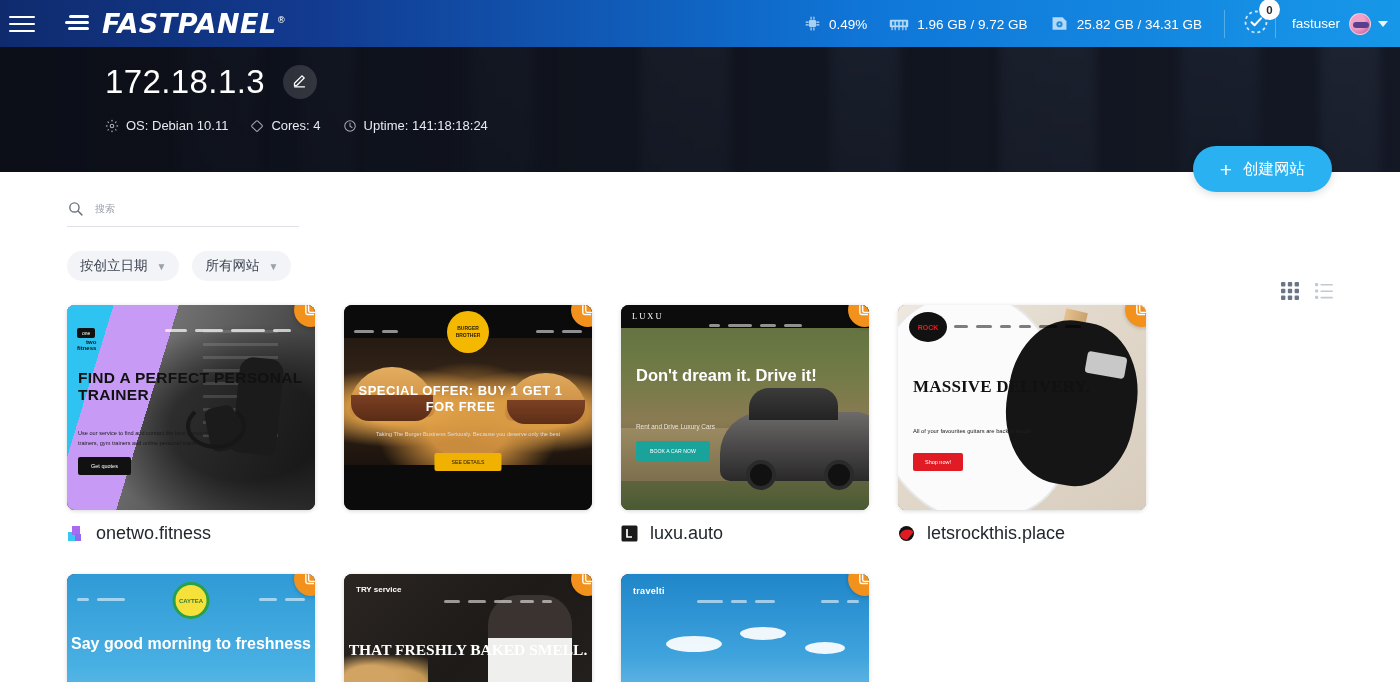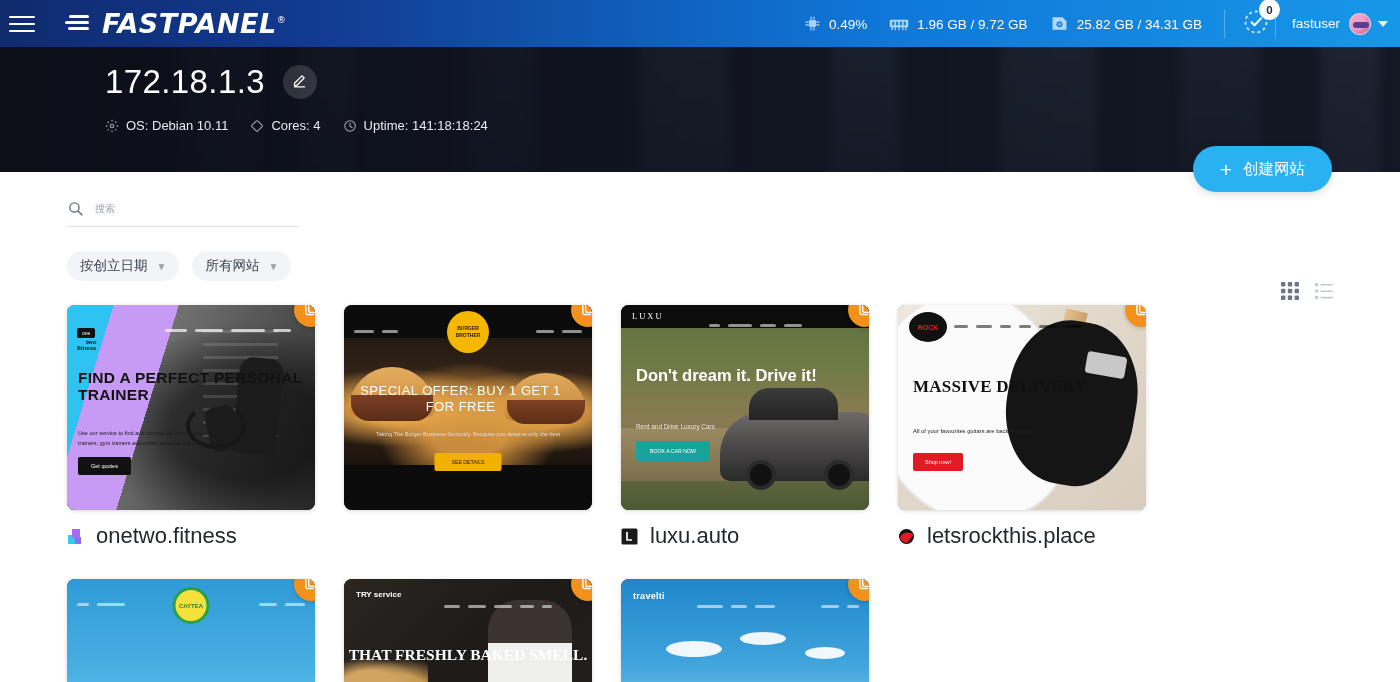--- a/index.html
+++ b/index.html
@@ -121,21 +121,21 @@
     width: 248px; height: 205px; border-radius: 8px; overflow: hidden;
     position: relative; background: #222; box-shadow: 0 1px 4px rgba(0,0,0,.16);
   }
   .clone-badge {
     position:absolute; top: -12px; right: -13px; width: 34px; height: 34px;
     border-radius: 50%; background: #f2921d; display:flex; align-items:center; justify-content:center;
     cursor:pointer; box-shadow: 0 1px 4px rgba(0,0,0,.2); z-index: 3;
   }
   .card-label { display:flex; align-items:center; margin-top: 13px; }
   .fav { width: 17px; height: 17px; margin-right: 12px; flex: 0 0 auto; position:relative; border-radius:2px; }
-  .card-name { font-size: 22px; color: #23272e; }
+  .card-name { font-size: 18px; color: #23272e; }
 
   
   .site { position:absolute; inset:0; }
   .nav { position:absolute; top:0; left:0; right:0; height: 22px; display:flex; align-items:center; }
   .navlink { height:3px; background: rgba(255,255,255,.55); border-radius:2px; margin-right: 8px; }
 
   
   .s-fit { background: linear-gradient(180deg,#6b6b6b,#3d3d3d); }
   .s-fit .photo {
     position:absolute; inset:0;
@@ -177,21 +177,21 @@
   .s-bur .bunL{position:absolute;left:2%;top:30%;width:86px;height:50px;background:linear-gradient(180deg,#e3ad5f,#c9883c);border-radius:46px 46px 8px 8px;}
   .s-bur .bunL::after{content:"";position:absolute;left:2px;top:28px;width:82px;height:26px;background:linear-gradient(180deg,#7b3f22,#5a2c16);border-radius:0 0 18px 18px;}
   .s-bur .bunR{position:absolute;right:2%;top:33%;width:82px;height:48px;background:linear-gradient(180deg,#dfa95c,#c5853a);border-radius:44px 44px 8px 8px;}
   .s-bur .bunR::after{content:"";position:absolute;left:2px;top:27px;width:78px;height:24px;background:linear-gradient(180deg,#7d4124,#5c2e17);border-radius:0 0 18px 18px;}
   .s-bur .logo {
     position:absolute; left:50%; top:6px; transform:translateX(-50%);
     width:42px;height:42px;border-radius:50%;background:#f5b800;
     display:flex;flex-direction:column;align-items:center;justify-content:center;
     font-size:5px;font-weight:700;color:#2b1d00;line-height:1.5;text-align:center;
   }
-  .s-bur .h1{ position:absolute; left:0; right:15px; top:78px; text-align:center; color:#fff; font-size:13px; font-weight:400; line-height:1.25; letter-spacing:.5px;}
+  .s-bur .h1{ position:absolute; left:0; right:15px; top:78px; text-align:center; color:#fff; font-size:13px; font-weight:700; line-height:1.25; letter-spacing:.5px;}
   .s-bur .p { position:absolute; left:0;right:0; top:124px; text-align:center; color:#ddd; font-size:5.6px; line-height:1.8;}
   .s-bur .cta{ position:absolute; left:50%; top:148px; transform:translateX(-50%); background:#f0b100; color:#241a00; font-size:5.2px; padding:6px 17px; border-radius:2px;}
 
   
   .s-git { background:#efe9e0; }
   .s-git .photo { position:absolute; inset:0; background: linear-gradient(140deg,#efe8df 0%, #e2d9cc 40%, #d8cdbd 100%); }
   .s-git .wh1{position:absolute;left:-10%;top:-6%;width:78%;height:112%;background:#fbfbfb;border-radius:50% 44% 40% 50%;transform:rotate(-14deg);box-shadow:0 0 0 2px rgba(0,0,0,.08) inset;}
   .s-git .blk{position:absolute;right:4%;top:8%;width:52%;height:80%;background:#151515;border-radius:44% 46% 42% 48%;transform:rotate(10deg);}
   .s-git .neck{position:absolute;right:30%;top:2%;width:22px;height:70%;background:linear-gradient(90deg,#e4c18e,#c9a26c);transform:rotate(13deg);}
   .s-git .pick{position:absolute;right:8%;top:24%;width:40px;height:22px;background:#c8c8c8;border-radius:4px;transform:rotate(10deg);}
@@ -596,20 +596,21 @@
           <div class="photo"></div>
 
           <div class="nav" style="left:10px;right:10px;top:14px;">
             <div class="navlink" style="width:12px;"></div>
             <div class="navlink" style="width:28px;"></div>
             <div style="flex:1"></div>
             <div class="navlink" style="width:18px;"></div>
             <div class="navlink" style="width:20px;margin-right:0;"></div>
           </div>
           <div class="logo">CAYTEA</div>
+          <div class="h1">Say good morning to freshness</div>
         </div>
         <div class="clone-badge">
           <span>
             <svg width="17" height="17" viewBox="0 0 24 24" fill="none" stroke="#fff" stroke-width="2">
               <rect x="8" y="3.5" width="12" height="14" rx="2.5"></rect>
               <path d="M15.5 20.5H6.5a2.5 2.5 0 01-2.5-2.5V7.5"></path>
             </svg>
           </span>
         </div>
       </div>

